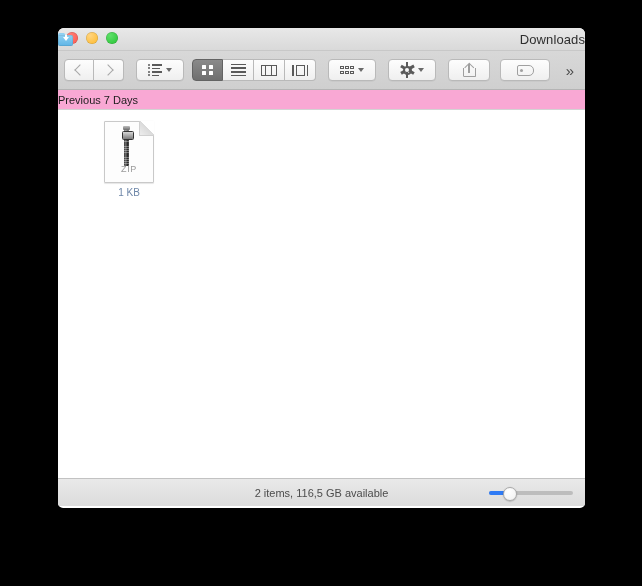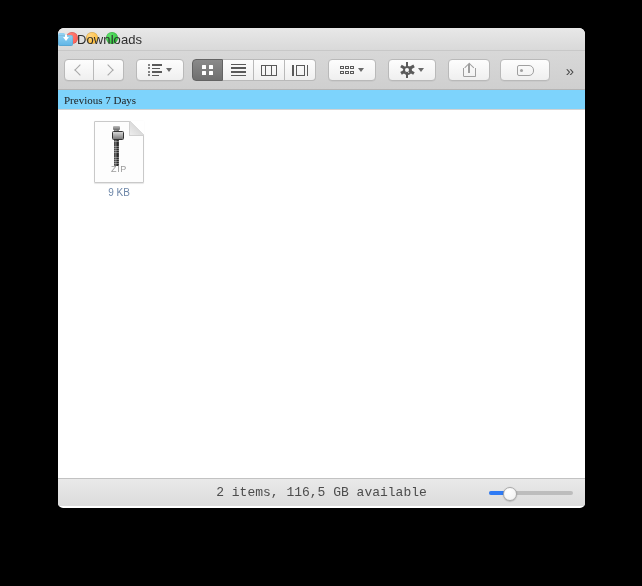--- a/index.html
+++ b/index.html
@@ -57,22 +57,22 @@
   .light.close { background: radial-gradient(circle at 35% 30%, #ff8279, #fb544b); }
   .light.min   { background: radial-gradient(circle at 35% 30%, #ffd480, #fdb827); }
   .light.max   { background: radial-gradient(circle at 35% 30%, #5fe06a, #24c131); }
 
   .title-wrap {
     position: absolute;
     left: 0; right: 0; top: 0;
     height: 22px;
     display: flex;
     align-items: center;
-    justify-content: flex-start;
-    gap: 4px;
+    justify-content: space-between;
+    gap: 12px;
     pointer-events: none;
   }
   .title-text {
     font-size: 13px;
     color: #2e2e2e;
     letter-spacing: 0.1px;
   }
 
   
   .folder-icon {
@@ -280,29 +280,27 @@
     gap: 1px;
     color: #4a4a4a;
     font-size: 15px;
     line-height: 1;
     letter-spacing: -1px;
   }
 
   
   .section-header {
     height: 19px;
-    background: #7dd3fc;
+    background: #f9a8d4;
     border-bottom: 1px solid #d3d3d3;
     display: flex;
     align-items: center;
-    padding-left: 6px;
     font-size: 11px;
     color: #1d1d1d;
     font-weight: 400;
-    font-family: Liberation Serif, serif;
   }
 
   
   .content {
     position: relative;
     height: 362px;
     background: #ffffff;
     padding: 6px 4px 0 4px;
     display: flex;
     flex-wrap: wrap;
@@ -310,20 +308,21 @@
     gap: 0px;
   }
 
   .item {
     width: 110px;
     padding: 4px 2px 6px 2px;
     display: flex;
     flex-direction: column;
     align-items: center;
     gap: 3px;
+    margin-left: 10px;
   }
 
   .icon-slot {
     width: 64px;
     height: 64px;
     display: flex;
     align-items: center;
     justify-content: center;
   }
 
@@ -472,23 +471,22 @@
   .statusbar {
     position: relative;
     height: 27px;
     background: linear-gradient(to bottom, #e9e9e9 0%, #dcdcdc 100%);
     border-top: 1px solid #c2c2c2;
     display: flex;
     align-items: center;
     justify-content: center;
   }
   .status-text {
-    font-size: 13px;
+    font-size: 11px;
     color: #4c4c4c;
-    font-family: Liberation Mono, monospace;
   }
 
   .slider {
     position: absolute;
     right: 12px;
     top: 9px;
     width: 84px;
     height: 9px;
   }
   .slider .track {
@@ -660,21 +658,21 @@
             <div class="fold"></div>
             <div class="zipper">
               <div class="track"></div>
               <div class="teeth"></div>
               <div class="cap"></div>
               <div class="pull"></div>
             </div>
             <div class="ziptext">ZIP</div>
           </div>
         </div>
-        <div class="item-size">9 KB</div>
+        <div class="item-size">1 KB</div>
       </div>
 
 
     </div>
 
     <div class="statusbar">
       <span class="status-text">2 items, 116,5 GB available</span>
       <div class="slider">
         <div class="track"></div>
         <div class="fill"></div>

